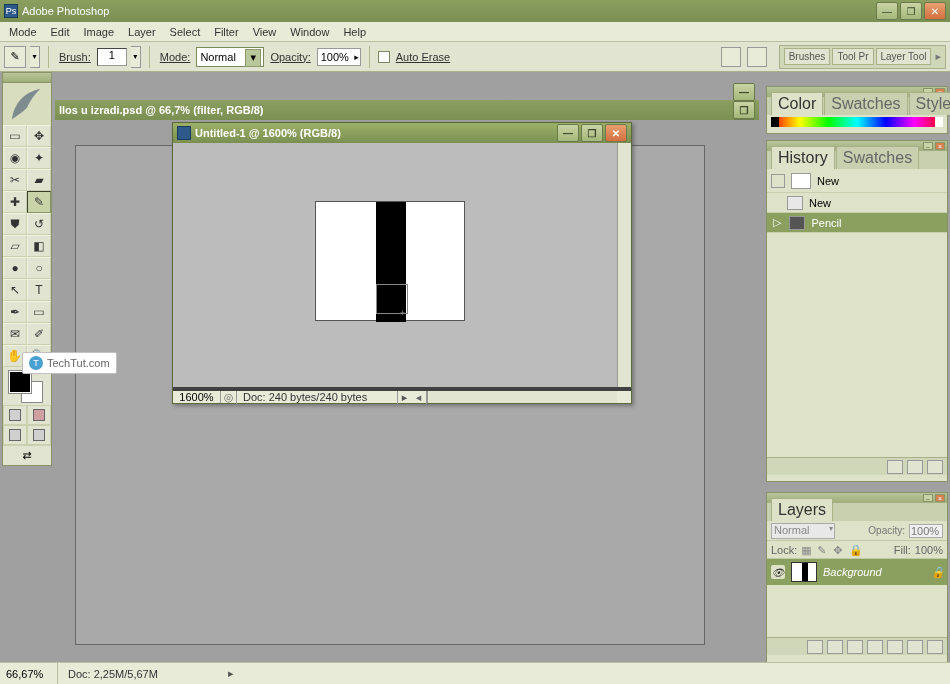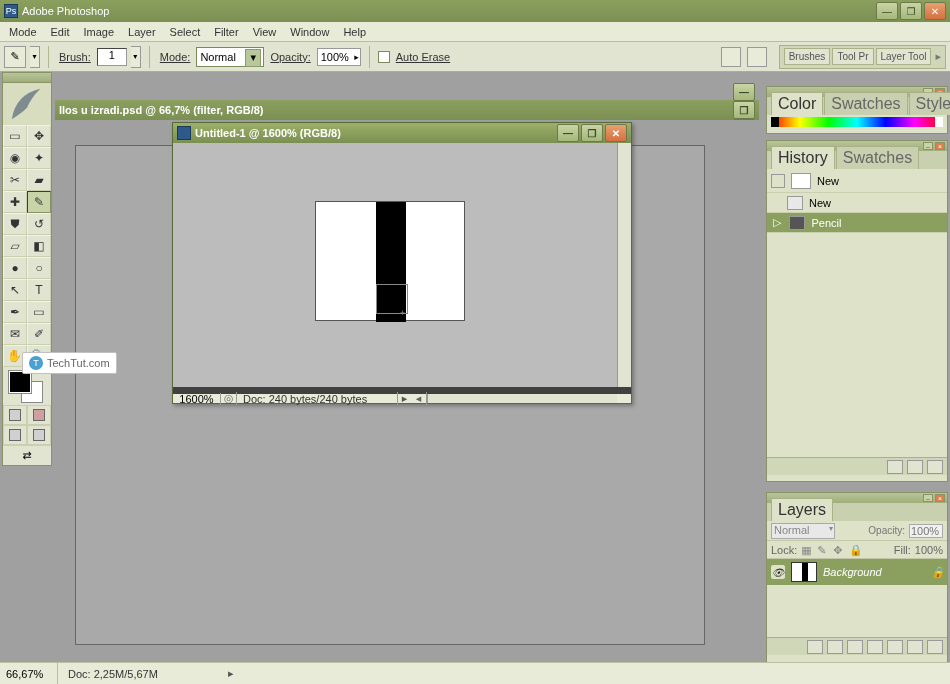--- a/index.html
+++ b/index.html
@@ -62,21 +62,21 @@
 .docwin .dwbody { position:absolute;top:20px;left:0;right:0;bottom:0;background:#a0a0a0; }
 .docwin .canvas1 { position:absolute; left:20px; top:25px; width:630px; height:500px; background:#a9a9a9; border:1px solid #666; }
 
 
 .floatwin { position:absolute; left:172px; top:50px; width:460px; height:282px; background:#bcbcbc; border:1px solid #5a6a3a; box-shadow: 2px 2px 4px rgba(0,0,0,0.3); }
 .floatwin .fwbar { height: 20px; background: linear-gradient(#9cb068,#7a8f52); display:flex;align-items:center;color:#fff;padding:0 4px;font-weight:bold; }
 .floatwin .fwbar .ico { width:14px;height:14px;background:#2d5a8a;border:1px solid #1a3a5a;margin-right:4px; }
 .floatwin .fwbar .winbtns { margin-left:auto;display:flex;gap:2px; }
 .floatwin .fwbody { position:absolute;top:20px;left:0;right:14px;bottom:16px;background:#bcbcbc; }
 .floatwin .vscroll { position:absolute;top:20px;right:0;width:14px;bottom:16px;background:#e0e4d0;border-left:1px solid #999; }
-.floatwin .hstatus { position:absolute;bottom:0;left:0;right:0;height:16px;background:#e8ebd8;border-top:7px solid #404040;display:flex;align-items:center; }
+.floatwin .hstatus { position:absolute;bottom:0;left:0;right:0;height:16px;background:#e8ebd8;border-top:4px solid #404040;display:flex;align-items:center; }
 .floatwin .hstatus .z { width:48px;border-right:1px solid #999;padding:0 4px;text-align:center; }
 .floatwin .hstatus .nav { width:16px;border-right:1px solid #999;display:flex;align-items:center;justify-content:center;color:#666; }
 .floatwin .hstatus .info { padding:0 6px;color:#333; }
 .floatwin .hstatus .harrow { margin-left:auto;width:14px;border-left:1px solid #999;display:flex;align-items:center;justify-content:center;color:#555; }
 .floatwin .hstatus .hscr { width:190px;border-left:1px solid #999;background:#e0e4d0;height:100%; }
 .floatwin .hstatus .hscr2 { width:14px;border-left:1px solid #999; }
 .floatwin .canvas2 { position:absolute; left:142px; top:58px; width:150px; height:120px; background:#fff; border:1px solid #555; }
 .floatwin .canvas2 .blk { position:absolute; left:60px; top:0; width:30px; height:120px; background:#000; }
 .floatwin .canvas2 .sel { position:absolute; left:60px; top:82px; width:32px; height:30px; border:1px solid #888; }
 .floatwin .canvas2 .cross { position:absolute; left:84px; top:106px; font-size:9px;color:#888; }

